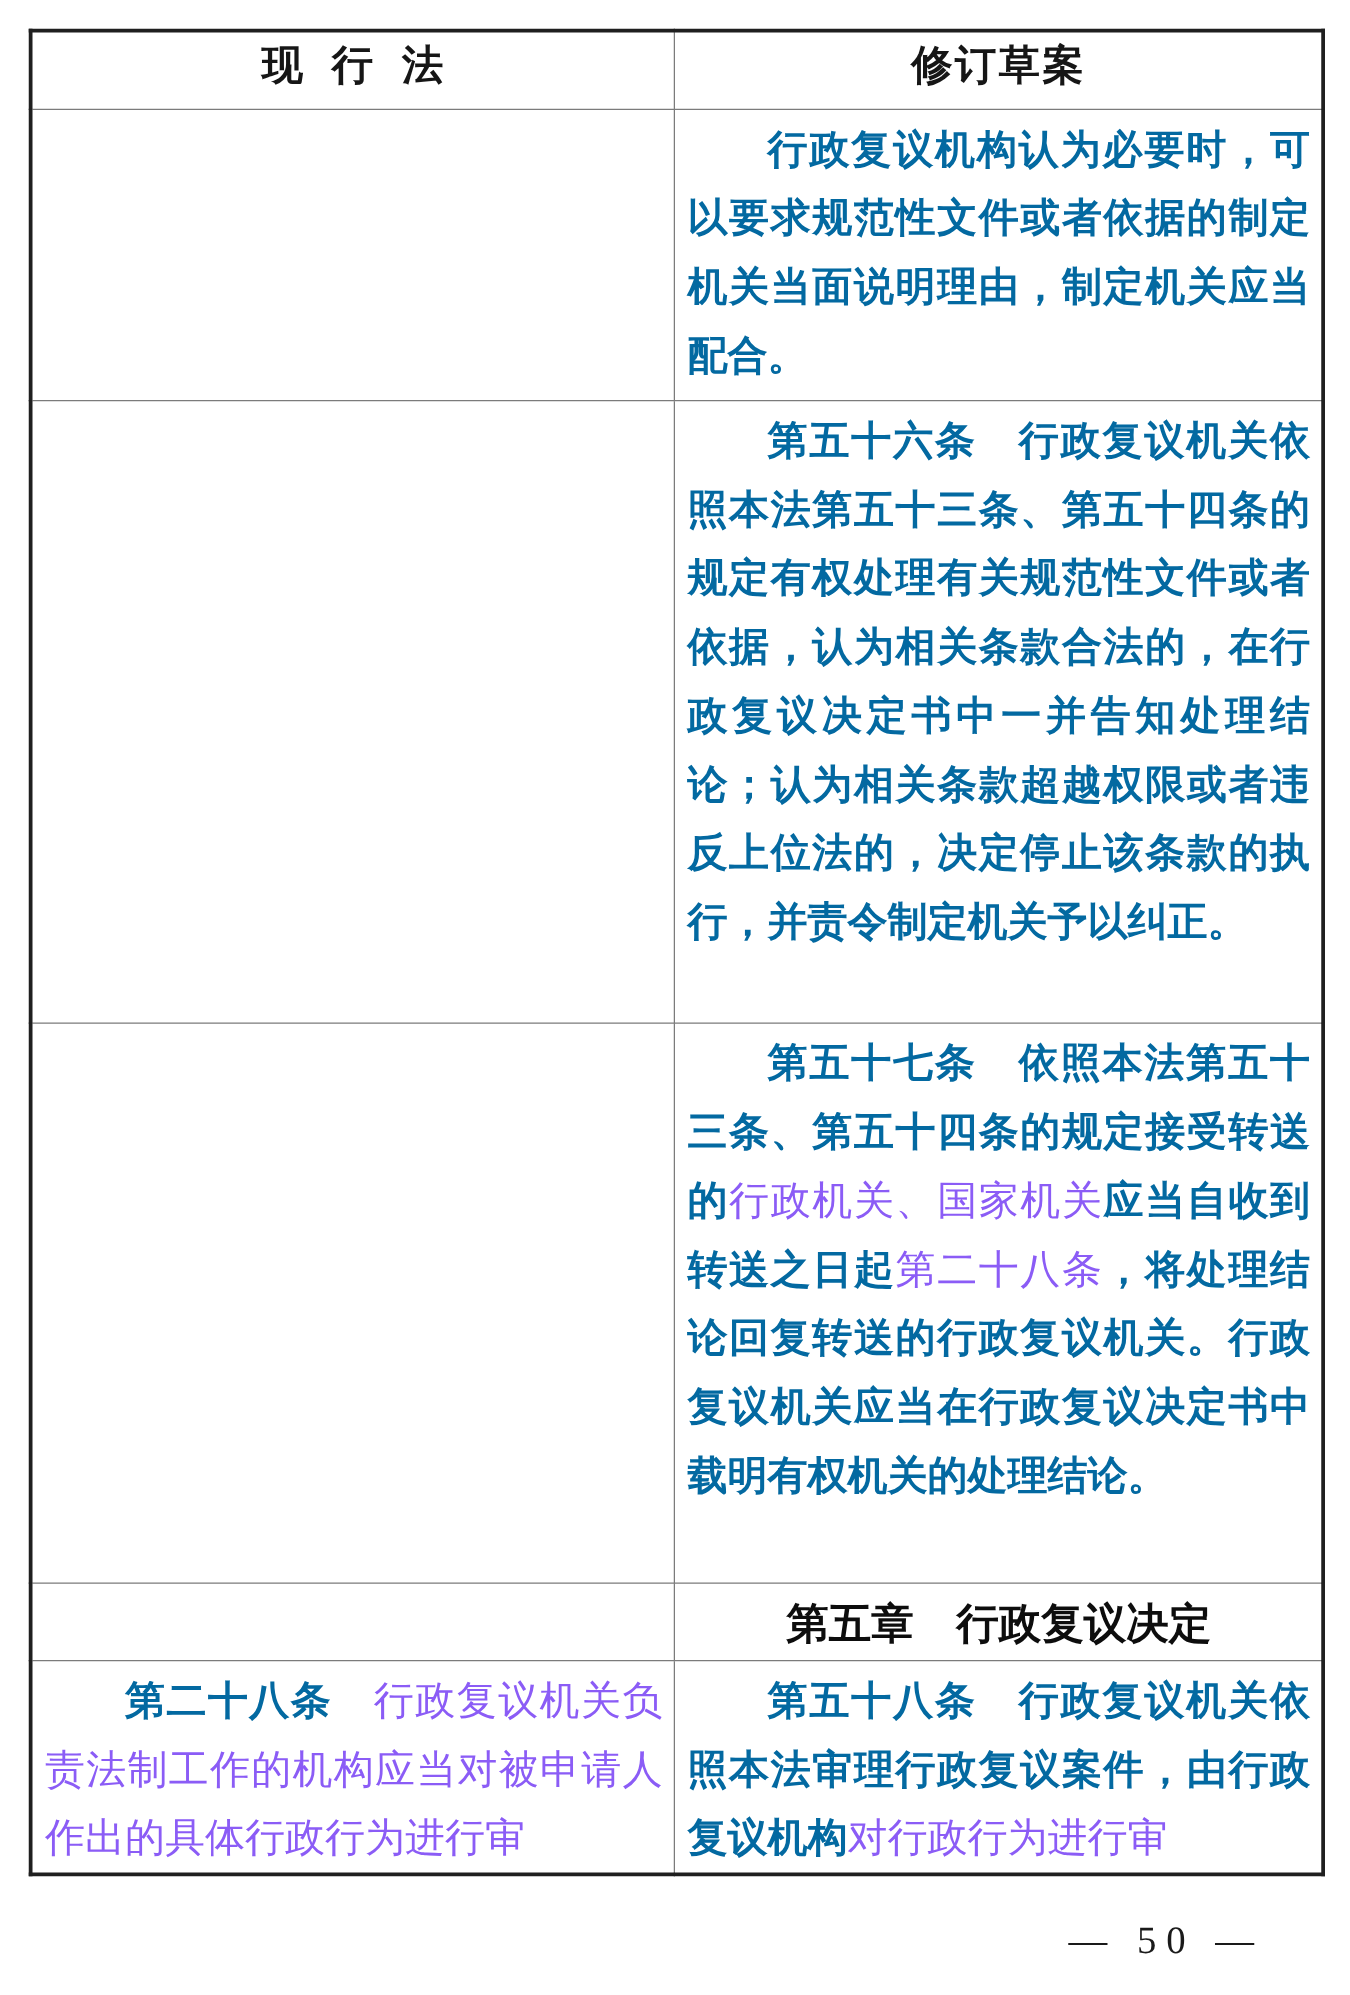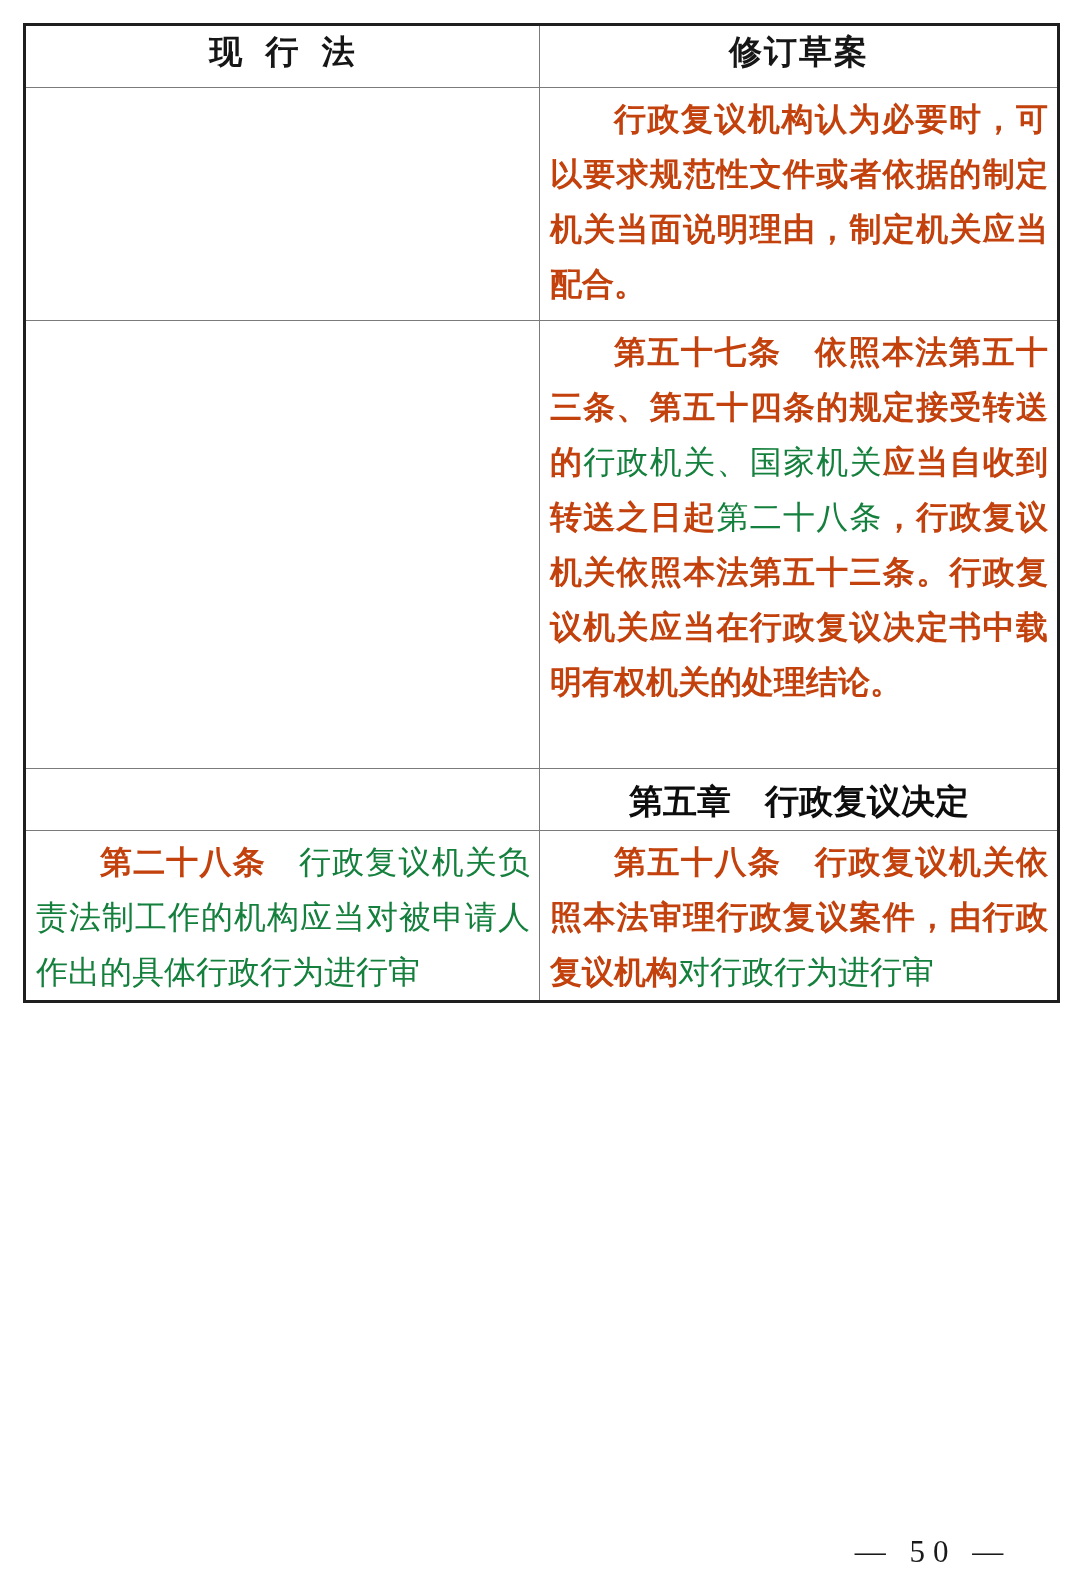--- a/index.html
+++ b/index.html
@@ -56,26 +56,26 @@
     margin: 0;
     font-size: 32px;
     line-height: 55px;
     text-align: justify;
     text-indent: 2em;
     color: #141414;
   }
   .seg-bold {
     font-family: Liberation Serif, serif;
     font-weight: 700;
-    color: #c2410c;
+    color: #0369a1;
   }
   .seg-normal {
     font-family: "Liberation Serif", serif;
     font-weight: 400;
-    color: #15803d;
+    color: #8b5cf6;
   }
   p.chapter-heading {
     margin: 0;
     font-size: 34px;
     line-height: 57px;
     font-weight: 700;
     text-align: center;
     text-indent: 0;
     color: #0d0d0d;
   }
@@ -109,25 +109,31 @@
       <th class="col-header">修订草案</th>
     </tr>
 
     <tr class="h-r1">
       <td></td>
       <td>
         <p class="cell-para"><span class="seg-bold">行政复议机构认为必要时，可以要求规范性文件或者依据的制定机关当面说明理由，制定机关应当配合。</span></p>
       </td>
     </tr>
 
+    <tr class="h-r2">
+      <td></td>
+      <td>
+        <p class="cell-para"><span class="seg-bold">第五十六条　行政复议机关依照本法第五十三条、第五十四条的规定有权处理有关规范性文件或者依据，认为相关条款合法的，在行政复议决定书中一并告知处理结论；认为相关条款超越权限或者违反上位法的，决定停止该条款的执行，并责令制定机关予以纠正。</span></p>
+      </td>
+    </tr>
 
     <tr class="h-r3">
       <td></td>
       <td>
-        <p class="cell-para"><span class="seg-bold">第五十七条　依照本法第五十三条、第五十四条的规定接受转送的</span><span class="seg-normal">行政机关、国家机关</span><span class="seg-bold">应当自收到转送之日起</span><span class="seg-normal">第二十八条</span><span class="seg-bold">，行政复议机关依照本法第五十三条。行政复议机关应当在行政复议决定书中载明有权机关的处理结论。</span></p>
+        <p class="cell-para"><span class="seg-bold">第五十七条　依照本法第五十三条、第五十四条的规定接受转送的</span><span class="seg-normal">行政机关、国家机关</span><span class="seg-bold">应当自收到转送之日起</span><span class="seg-normal">第二十八条</span><span class="seg-bold">，将处理结论回复转送的行政复议机关。行政复议机关应当在行政复议决定书中载明有权机关的处理结论。</span></p>
       </td>
     </tr>
 
     <tr class="h-r4">
       <td></td>
       <td>
         <p class="chapter-heading">第五章　行政复议决定</p>
       </td>
     </tr>
 

